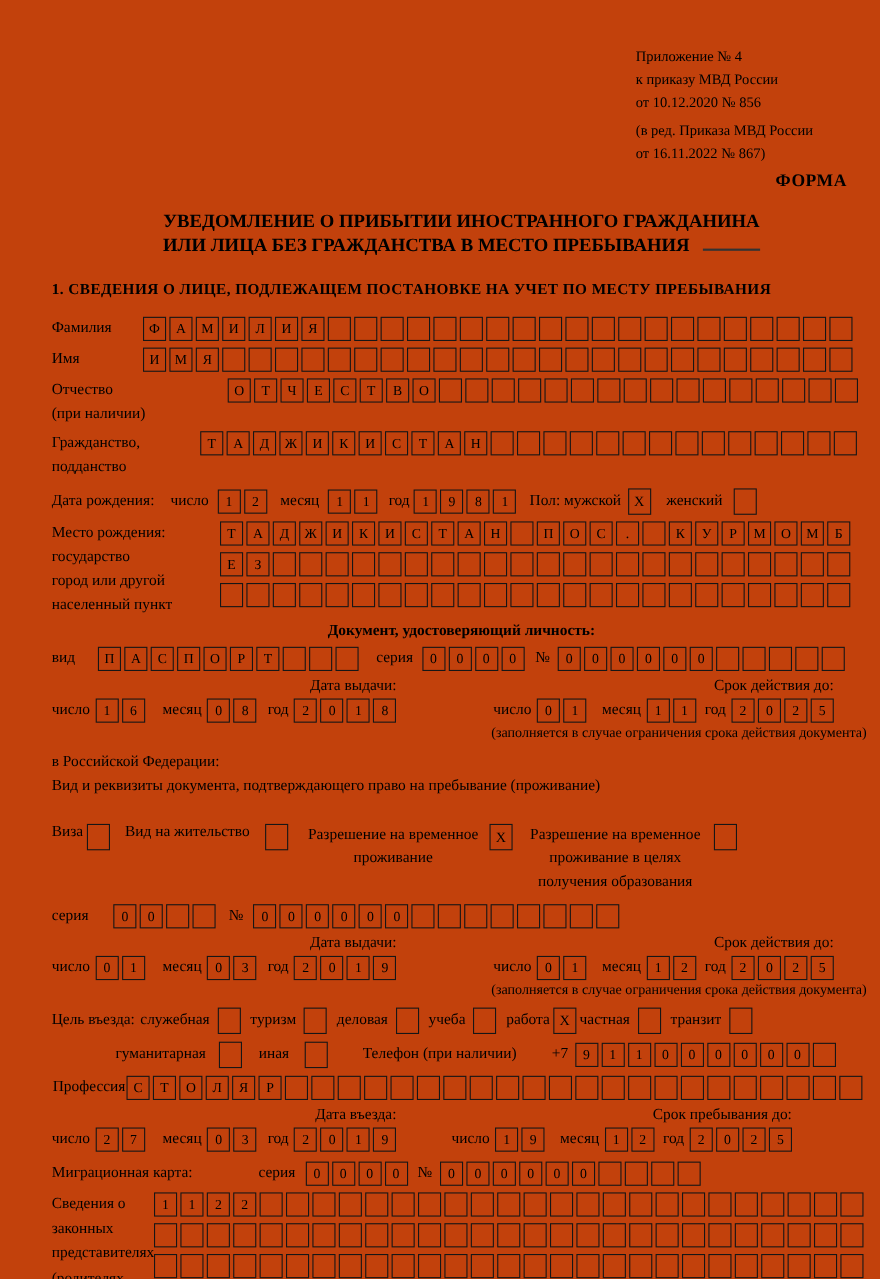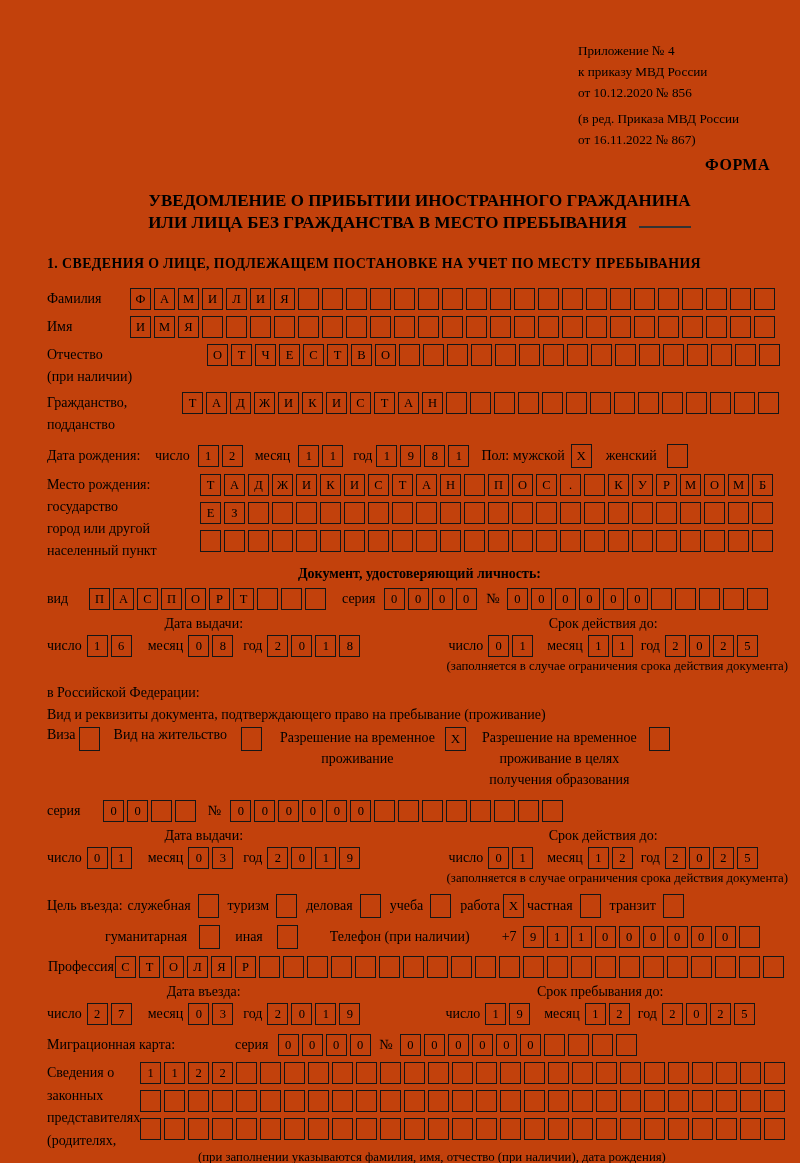--- a/index.html
+++ b/index.html
@@ -41,27 +41,27 @@
     font-size:13px;
   }
   .w83{width:83px;} .w160{width:160px;} .w135{width:135px;} .w153{width:153px;}
   .w42{width:42px;} .w56{width:56px;} .w93{width:93px;} .w68{width:68px;text-align:center;} .w185{width:188px;}
   .dlbl { font-size:14px; line-height:22px; flex:none; }
   .note { font-size:12.8px; }
   .dochead { text-align:center; font-weight:bold; font-size:14px; margin:4px 0 6px; }
 
   
   .dates { display:flex; margin-top:2px; }
-  .dg-head { font-size:14px; text-align:center; margin-bottom:3px; }
+  .dg-head { font-size:14px; text-align:right; margin-bottom:3px; }
   .dg-row { display:flex; align-items:center; }
   .dg-row .dlbl { margin-right:5px; }
   .note-right { text-align:right; margin:2px 4px 8px 0; }
 
   
-  .permits { display:flex; align-items:flex-start; margin:1px 0 10px; font-size:14px; }
+  .permits { display:flex; align-items:flex-start; margin:23px 0 10px; font-size:14px; }
   .permits .opt { display:flex; align-items:flex-start; }
   .permits .stack { text-align:center; line-height:21px; }
 
   .purpose-line { display:flex; align-items:center; margin-bottom:7px; font-size:14px; }
   .purpose-line .cbx { margin-left:7px; }
 
   
   .rep { display:flex; align-items:flex-start; margin-top:4px; }
   .rep-labels { font-size:14px; line-height:22.5px; }
   .rep-note { margin-left:58px; margin-top:10px; }
@@ -614,21 +614,21 @@
           </span>
         <span class="dlbl" style="margin-left:10px;">год</span>
         <span class="cells">
             <span class="cell">2</span>
             <span class="cell">0</span>
             <span class="cell">1</span>
             <span class="cell">9</span>
           </span>
       </div>
     </div>
-    <div class="dg" style="margin-left:85px;">
+    <div class="dg" style="margin-left:50px;">
       <div class="dg-head">Срок пребывания до:</div>
       <div class="dg-row">
         <span class="dlbl">число</span>
         <span class="cells">
             <span class="cell">1</span>
             <span class="cell">9</span>
           </span>
         <span class="dlbl" style="margin-left:14px;">месяц</span>
         <span class="cells">
             <span class="cell">1</span>

